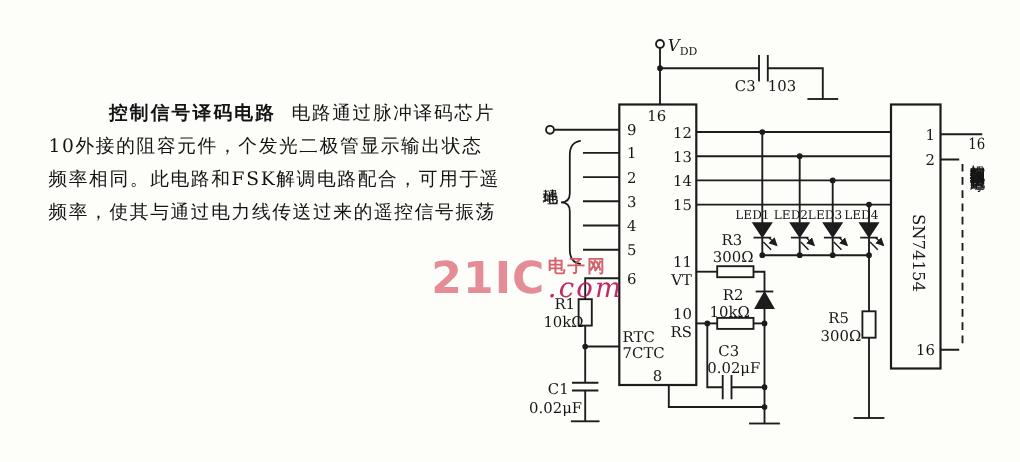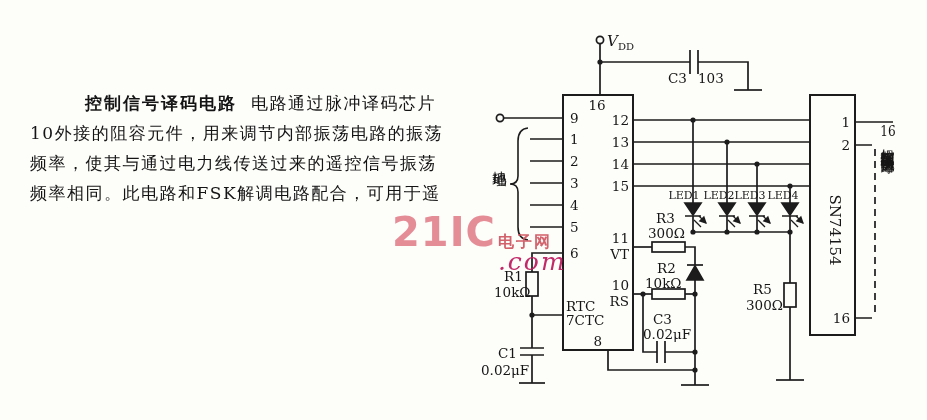--- a/index.html
+++ b/index.html
@@ -1,28 +1,28 @@
 <!DOCTYPE html>
 <html><head>
 <meta charset="utf-8">
 <style>
   html,body{margin:0;padding:0;}
   body{width:927px;height:420px;background:#fdfdfa;overflow:hidden;position:relative;
        font-family:"DejaVu Serif","Liberation Serif",serif;color:#1b1b1b;}
   .stage{position:absolute;left:0;top:0;width:927px;height:420px;}
 
   
-  .para{position:absolute;left:30px;top:88px;width:438px;font-size:17px;line-height:30px;
+  .para{position:absolute;left:44px;top:88px;width:438px;font-size:17px;line-height:30px;
         letter-spacing:1.5px;color:#141414;}
   .pline{white-space:nowrap;height:30px;}
   .pline-first{padding-left:55px;}
   .ptitle{font-weight:bold;letter-spacing:2px;margin-right:14px;}
 
   
-  .watermark{position:absolute;left:392px;top:190px;display:flex;align-items:center;
+  .watermark{position:absolute;left:392px;top:190px;display:flex;align-items:flex-end;
              opacity:.92;z-index:5;pointer-events:none;}
   .wm-brand{font-family:"DejaVu Sans","Liberation Sans",sans-serif;font-weight:bold;
             font-size:40px;line-height:40px;color:#e4848f;letter-spacing:1px;}
   .wm-col{display:flex;flex-direction:column;margin-left:2px;}
   .wm-site{color:#cf5560;font-size:16px;line-height:17px;letter-spacing:2px;font-weight:bold;margin-top:43px;}
   .wm-domain{color:#be185d;font-size:25px;line-height:23px;font-style:italic;
              font-family:"DejaVu Serif",serif;letter-spacing:2px;}
 
   
   .vtext{position:absolute;writing-mode:vertical-rl;text-orientation:upright;
@@ -34,23 +34,23 @@
   svg text{font-family:"DejaVu Serif","Liberation Serif",serif;fill:#161616;}
 </style>
 </head>
 <body>
 
 <div class="stage">
 
   
   <div class="para">
     <div class="pline pline-first"><span class="ptitle">控制信号译码电路</span><span>电路通过脉冲译码芯片</span></div>
-    <div class="pline">10外接的阻容元件，用来调节内部振荡电路的振荡</div>
+    <div class="pline">10外接的阻容元件，个发光二极管显示输出状态</div>
+    <div class="pline">频率相同。此电路和FSK解调电路配合，可用于遥</div>
     <div class="pline">频率，使其与通过电力线传送过来的遥控信号振荡</div>
-    <div class="pline">频率相同。此电路和FSK解调电路配合，可用于遥</div>
   </div>
 
   
   <div class="watermark">
     <span class="wm-brand">21IC</span>
     <span class="wm-col">
       <span class="wm-site">电子网</span>
       <span class="wm-domain">.com</span>
     </span>
   </div>

